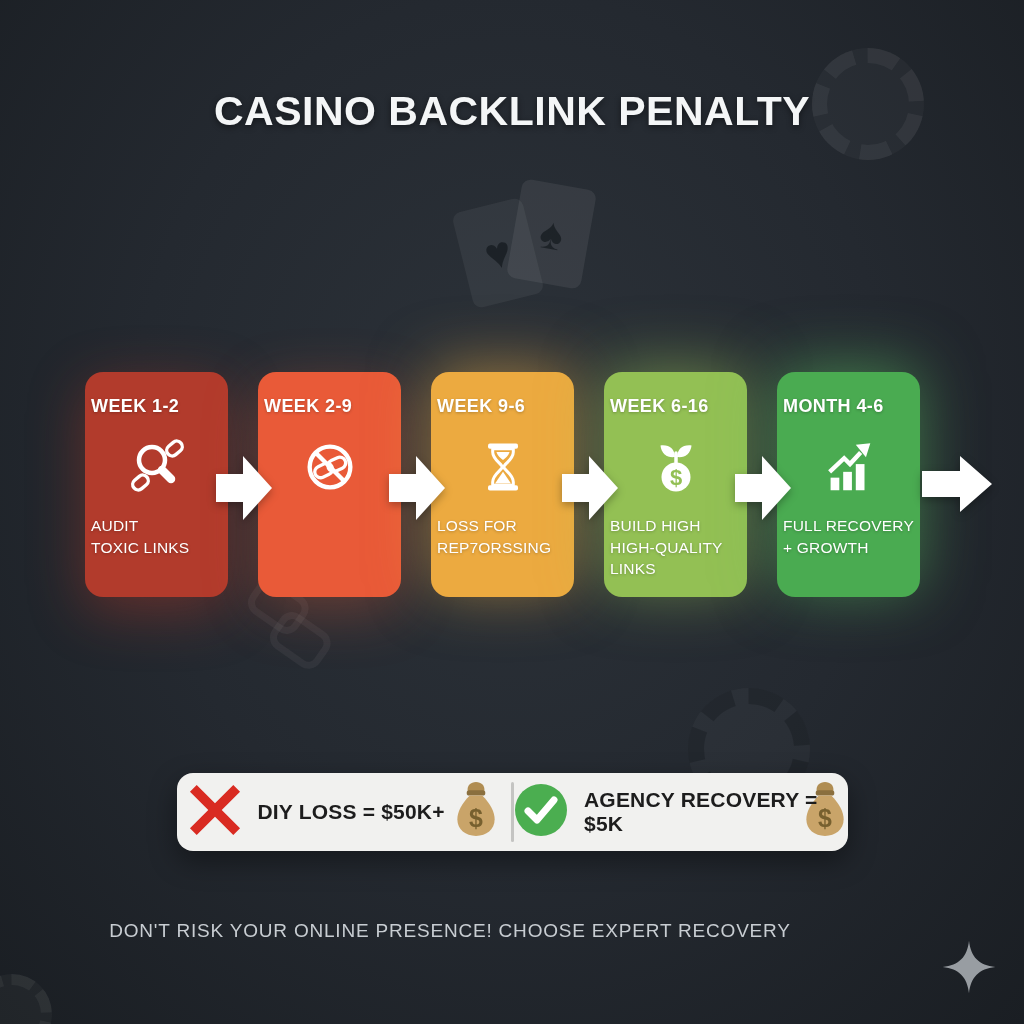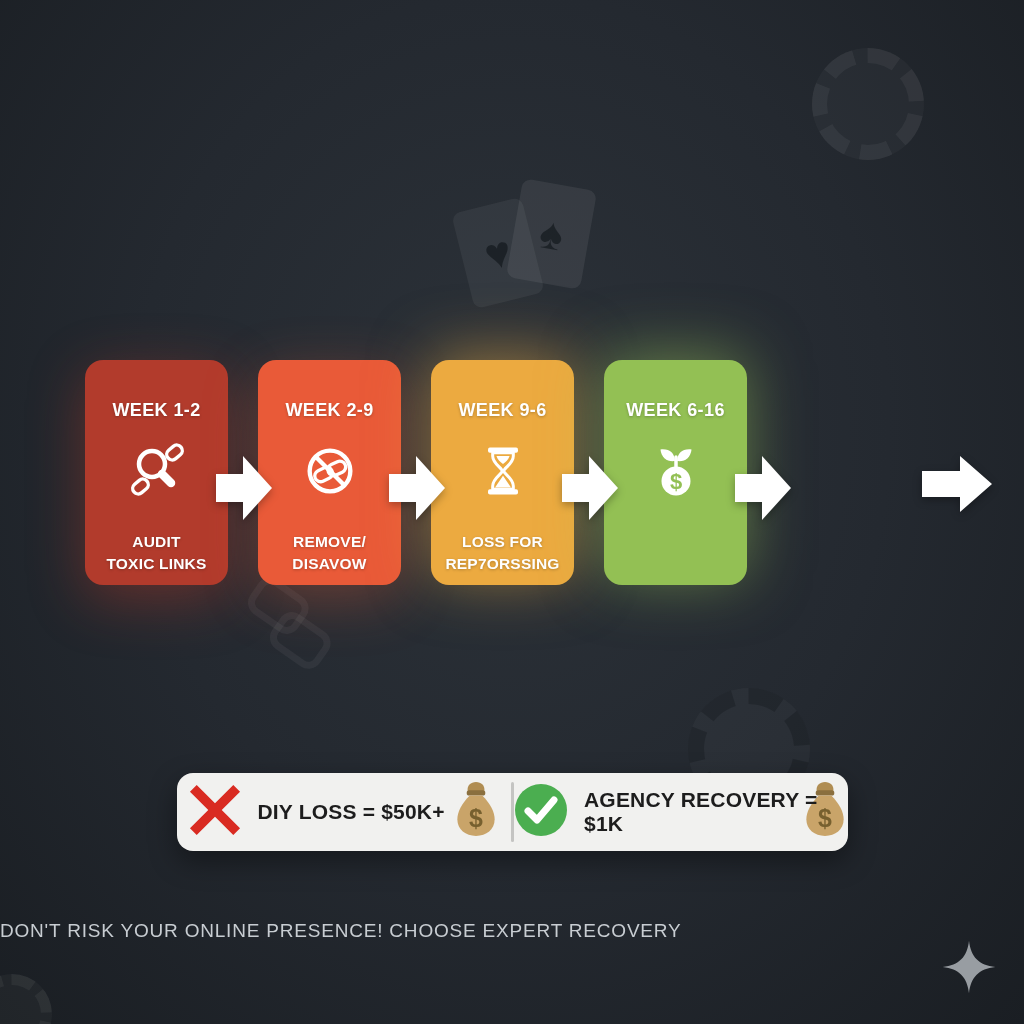--- a/index.html
+++ b/index.html
@@ -17,48 +17,48 @@
   .chip .ring{position:absolute;inset:0;border-radius:50%;}
   .chainlink{position:absolute;}
   .chainlink span{position:absolute;width:44px;height:28px;border:7px solid rgba(255,255,255,0.05);
                   border-radius:14px;}
   
   .title{position:absolute;top:86px;left:0;width:1024px;text-align:center;z-index:2;
          color:#f4f6f7;font-weight:bold;font-size:41px;line-height:1.25;letter-spacing:0.5px;
          text-shadow:0 2px 6px rgba(0,0,0,0.45);}
   
   .timeline{position:absolute;top:360px;left:85px;width:835px;height:225px;z-index:2;}
-  .card{position:absolute;top:0;width:143px;height:225px;border-radius:18px;
-        color:#fff;text-align:center;box-sizing:border-box;padding:16px 6px;}
+  .card{position:absolute;top:12px;width:143px;height:225px;border-radius:18px;
+        color:#fff;box-sizing:border-box;padding:0 6px;}
   .card-1{left:0;  box-shadow:0 14px 55px rgba(205,60,40,0.38);}
   .card-2{left:173px;box-shadow:0 14px 55px rgba(240,95,55,0.32);}
   .card-3{left:346px;box-shadow:0 -6px 60px rgba(245,180,70,0.5);}
   .card-4{left:519px;box-shadow:0 -6px 60px rgba(155,200,90,0.5);}
   .card-5{left:692px;box-shadow:0 -6px 60px rgba(90,185,95,0.55);}
   .period{margin-top:24px;font-size:18px;font-weight:bold;letter-spacing:0.4px;
           text-shadow:0 1px 3px rgba(0,0,0,0.25);}
   .card-icon{height:80px;margin-top:10px;display:flex;align-items:center;justify-content:center;}
-  .caption{margin-top:20px;font-size:15.5px;font-weight:bold;line-height:1.4;
+  .caption{margin-top:8px;font-size:15.5px;font-weight:normal;line-height:1.4;
            letter-spacing:0.2px;white-space:pre-line;text-shadow:0 1px 3px rgba(0,0,0,0.25);}
   .arrow{position:absolute;top:450px;z-index:3;filter:drop-shadow(0 3px 4px rgba(0,0,0,0.3));}
   .arrow-1{left:216px;} .arrow-2{left:389px;} .arrow-3{left:562px;} .arrow-4{left:735px;}
   .arrow-final{position:absolute;top:452px;left:922px;z-index:3;
                filter:drop-shadow(0 3px 4px rgba(0,0,0,0.3));}
   
   .panel{position:absolute;top:773px;left:177px;width:671px;height:78px;z-index:2;
          background:#f1f1ef;border-radius:16px;box-shadow:0 10px 28px rgba(0,0,0,0.4);
          display:flex;align-items:center;}
   .panel-half{flex:1;display:flex;align-items:center;justify-content:center;height:100%;}
   .panel-divider{width:3px;height:60px;background:#c4c4c2;border-radius:2px;}
   .panel-label{font-size:21px;font-weight:bold;color:#1d1d1d;letter-spacing:0.2px;
                position:relative;z-index:2;margin:0 8px 0 16px;}
   .bag{position:relative;z-index:1;}
   .bag-overlap{margin-left:-36px;}
   
-  .footer{position:absolute;top:920px;left:0;width:900px;text-align:left;z-index:2;
+  .footer{position:absolute;top:920px;left:0;width:900px;text-align:center;z-index:2;
           color:#c8cdd2;font-size:19px;letter-spacing:0.8px;}
   .sparkle{position:absolute;left:940px;top:938px;z-index:2;}
 </style>
 </head>
 <body>
 
 <div id="canvas">
 
   <div class="decor pcard" style="left:462px;top:204px;width:72px;height:98px;transform:rotate(-14deg);">
     <span class="pip">♥</span>
@@ -74,20 +74,21 @@
   </div>
   <div class="decor chip" style="left:-28px;top:974px;width:80px;height:80px;background:rgba(255,255,255,0.03);">
     <span class="ring" style="border:11px dashed rgba(255,255,255,0.05);"></span>
   </div>
   <div class="decor chainlink" style="left:240px;top:592px;width:110px;height:70px;transform:rotate(35deg);">
     <span style="left:0;top:6px;"></span>
     <span style="left:38px;top:22px;"></span>
   </div>
 
   <div class="title">
+    <div>CASINO BACKLINK PENALTY</div>
   </div>
 
   <div class="timeline">
 
     <div class="card card-1" style="background-color: rgb(178, 59, 44);">
       <div class="period">WEEK 1-2</div>
       <div class="card-icon">
         <svg viewBox="0 0 64 64" width="64" height="64">
           <circle cx="27" cy="25" r="13" fill="none" stroke="#fff" stroke-width="4.5"></circle>
           <line x1="37" y1="35" x2="46" y2="44" stroke="#fff" stroke-width="8.5" stroke-linecap="round"></line>
@@ -104,22 +105,20 @@
       <div class="card-icon">
         <svg viewBox="0 0 64 64" width="62" height="62">
           <circle cx="32" cy="32" r="21" fill="none" stroke="#fff" stroke-width="4.5"></circle>
           <g transform="rotate(-25 32 32)">
             <rect x="15" y="26.5" width="19" height="12" rx="6" fill="none" stroke="#fff" stroke-width="3.4"></rect>
             <rect x="30" y="26.5" width="19" height="12" rx="6" fill="none" stroke="#fff" stroke-width="3.4"></rect>
           </g>
           <line x1="17.5" y1="17.5" x2="46.5" y2="46.5" stroke="#fff" stroke-width="4.5"></line>
         </svg>
       </div>
-      <div class="caption">REMOVE/
-DISAVOW</div>
     </div>
 
     <div class="card card-3" style="background-color: rgb(236, 170, 64);">
       <div class="period">WEEK 9-6</div>
       <div class="card-icon">
         <svg viewBox="0 0 64 64" width="60" height="60">
           <rect x="16" y="7" width="32" height="5.5" rx="2" fill="#fff"></rect>
           <rect x="16" y="51.5" width="32" height="5.5" rx="2" fill="#fff"></rect>
           <path d="M21 12.5 H43 V16 C43 23 36 27 33.5 30.5 C32.7 31.6 32.7 32.4 33.5 33.5 C36 37 43 41 43 48 V51.5 H21 V48 C21 41 28 37 30.5 33.5 C31.3 32.4 31.3 31.6 30.5 30.5 C28 27 21 23 21 16 Z" fill="none" stroke="#fff" stroke-width="3.2" stroke-linejoin="round"></path>
           <path d="M32 37 L40.5 49.5 H23.5 Z" fill="#fff"></path>
@@ -134,22 +133,39 @@
       <div class="period">WEEK 6-16</div>
       <div class="card-icon">
         <svg viewBox="0 0 64 64" width="64" height="64">
           <path d="M31 22 C23 23 17.5 19 16.5 10.5 C25.5 9.5 30.5 14 31 22 Z" fill="#fff"></path>
           <path d="M33 22 C41 23 46.5 19 47.5 10.5 C38.5 9.5 33.5 14 33 22 Z" fill="#fff"></path>
           <path d="M32 28 V18" stroke="#fff" stroke-width="3.5" stroke-linecap="round"></path>
           <circle cx="32" cy="42" r="14.5" fill="#fff"></circle>
           <text x="32" y="50" text-anchor="middle" font-size="22" font-weight="bold" fill="#93c054" font-family="'Liberation Sans',sans-serif">$</text>
         </svg>
       </div>
-    </div>
-
+      <div class="caption">BUILD HIGH
+HIGH-QUALITY
+LINKS</div>
+    </div>
+
+    <div class="card card-5" style="background-color: rgb(74, 171, 81);">
+      <div class="period">MONTH 4-6</div>
+      <div class="card-icon">
+        <svg viewBox="0 0 64 64" width="62" height="62">
+          <rect x="13" y="43" width="9" height="13" fill="#fff"></rect>
+          <rect x="26" y="37" width="9" height="19" fill="#fff"></rect>
+          <rect x="39" y="29" width="9" height="27" fill="#fff"></rect>
+          <path d="M12 37 L27 23 L33 29 L44 17" fill="none" stroke="#fff" stroke-width="4.5"></path>
+          <polygon points="39,9 54,7.5 49.5,22" fill="#fff"></polygon>
+        </svg>
+      </div>
+      <div class="caption">FULL RECOVERY
++ GROWTH</div>
+    </div>
   </div>
 
   <div class="arrow arrow-1">
     <svg viewBox="0 0 56 76" width="56" height="76">
         <polygon points="0,24 27,24 27,6 56,38 27,70 27,52 0,52" fill="#fff"></polygon>
       </svg>
   </div>
   <div class="arrow arrow-2">
     <svg viewBox="0 0 56 76" width="56" height="76">
         <polygon points="0,24 27,24 27,6 56,38 27,70 27,52 0,52" fill="#fff"></polygon>
@@ -189,21 +205,21 @@
       </span>
     </div>
     <div class="panel-divider"></div>
     <div class="panel-half">
       <span>
         <svg viewBox="0 0 54 54" width="54" height="54">
           <circle cx="27" cy="27" r="26" fill="#4bae50"></circle>
           <path d="M14 28 L23 37 L40 17" fill="none" stroke="#fff" stroke-width="7" stroke-linecap="round" stroke-linejoin="round"></path>
         </svg>
       </span>
-      <span class="panel-label">AGENCY RECOVERY = $1K</span>
+      <span class="panel-label">AGENCY RECOVERY = $5K</span>
       <span class="bag bag-overlap">
         <svg viewBox="0 0 44 56" width="46" height="58">
           <path d="M14 10 C13 4.5 17 1 22 1 C27 1 31 4.5 30 10 L27 13 H17 Z" fill="#b08d52"></path>
           <rect x="13" y="9" width="18" height="5" rx="2.5" fill="#8a6f3e"></rect>
           <path d="M16 14 H28 C36 22 40 30 40 37 C40 47 32 53 22 53 C12 53 4 47 4 37 C4 30 8 22 16 14 Z" fill="#c9a469"></path>
           <text x="22" y="44" text-anchor="middle" font-size="24" font-weight="bold" fill="#77602f" font-family="'Liberation Sans',sans-serif">$</text>
         </svg>
       </span>
     </div>
   </div>

